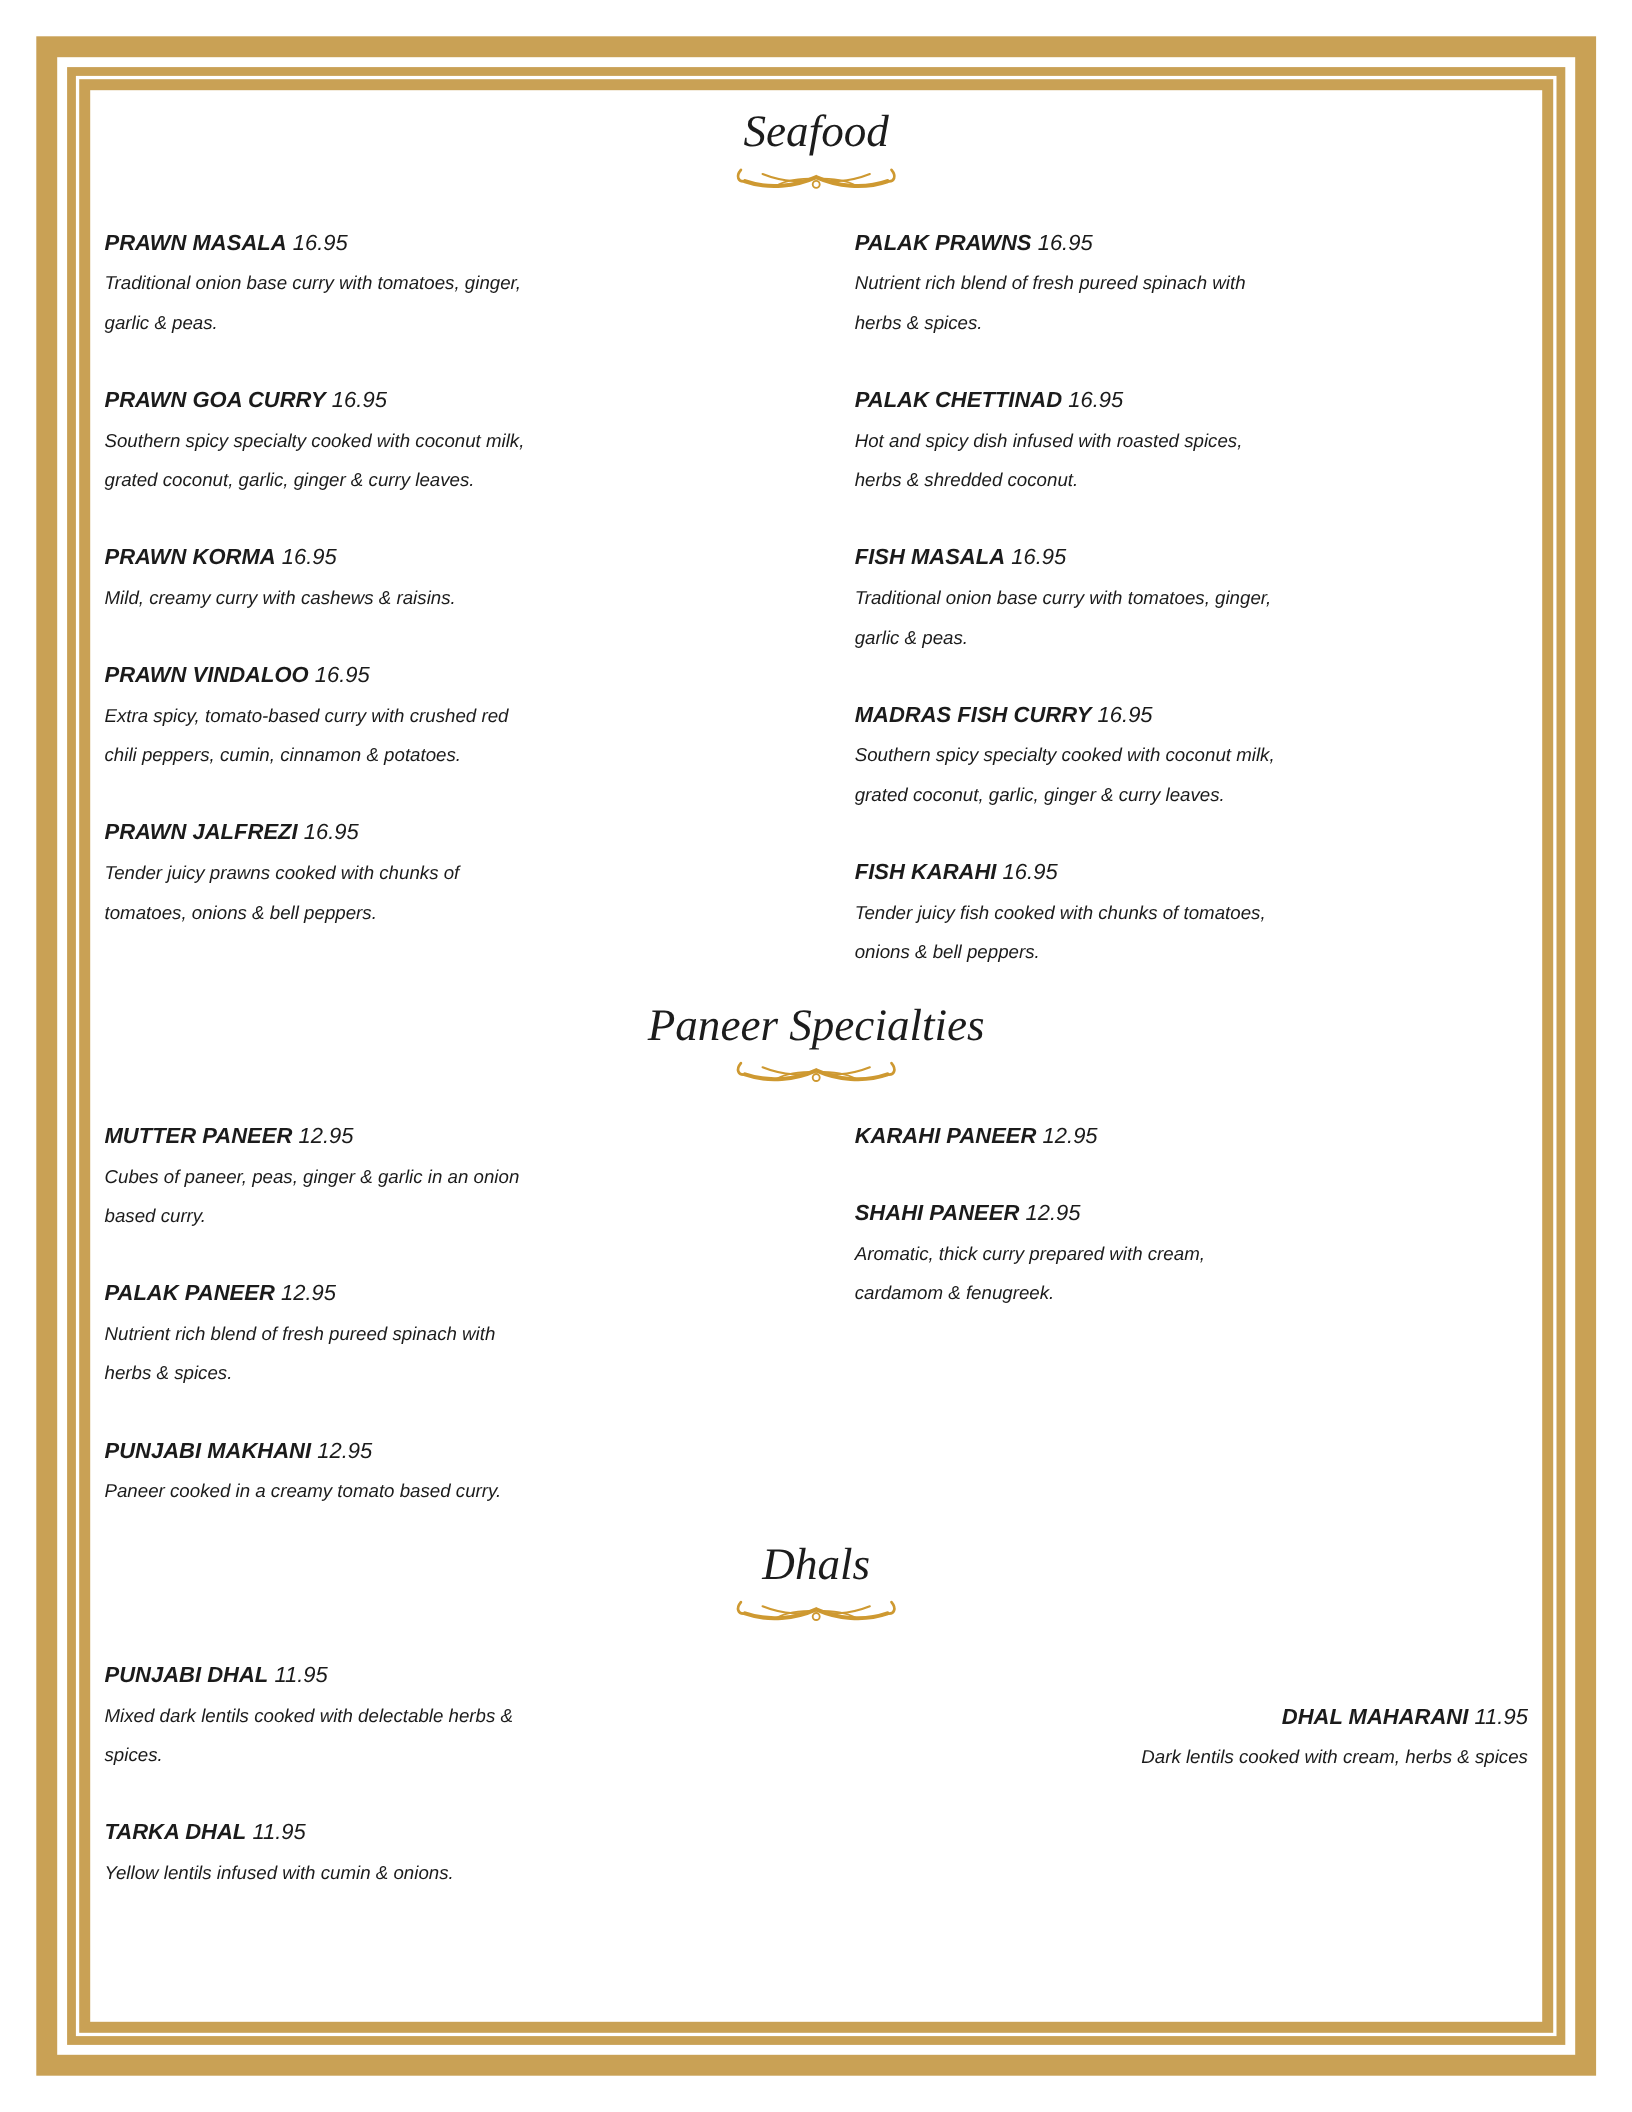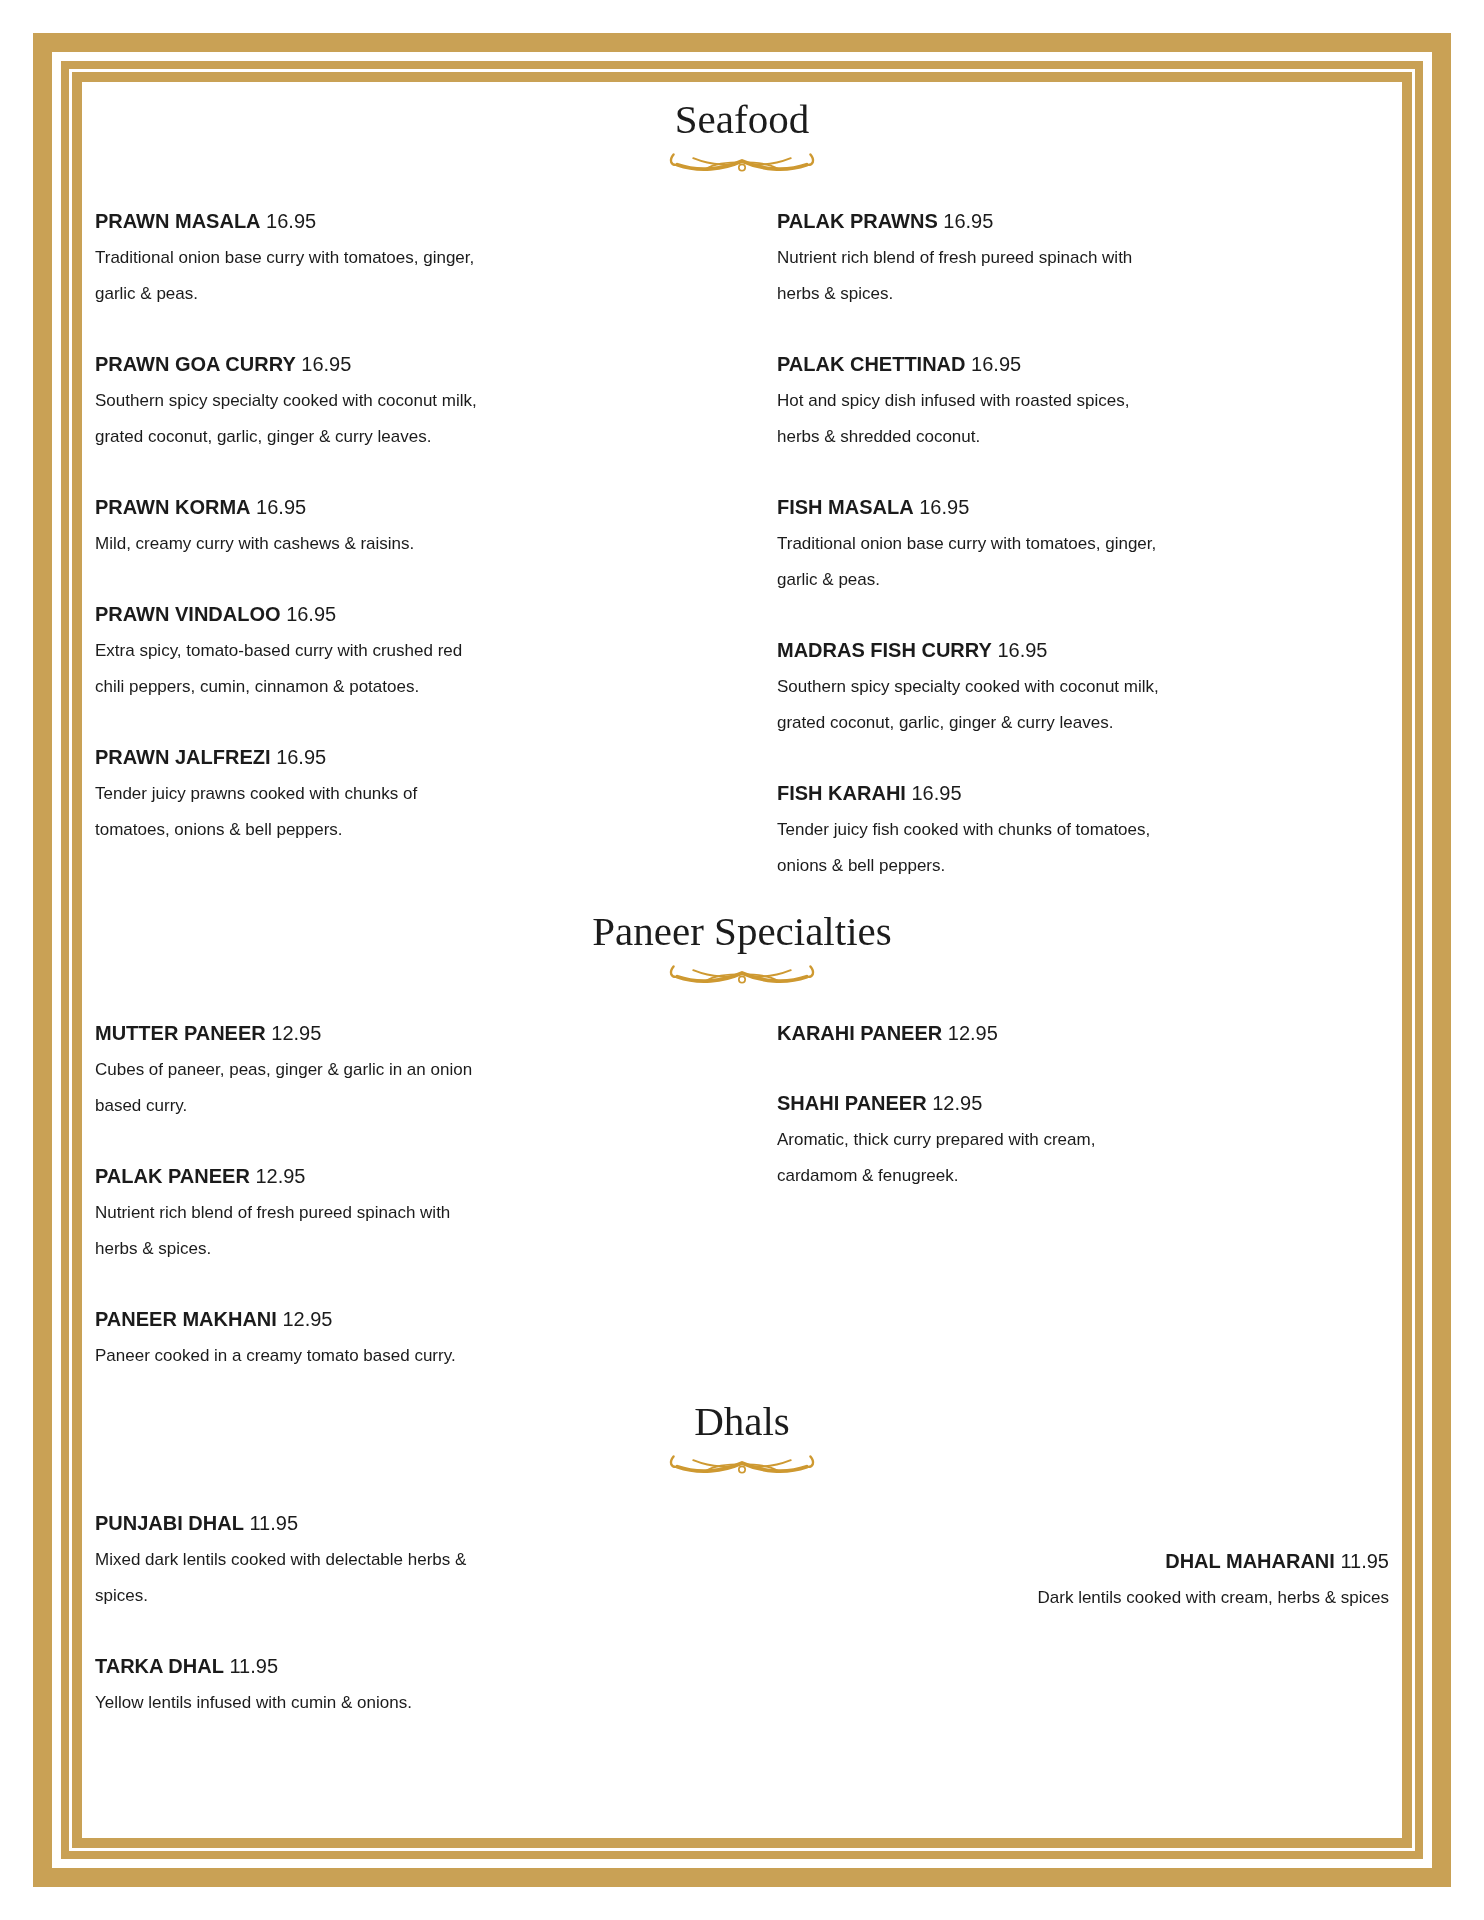--- a/index.html
+++ b/index.html
@@ -12,21 +12,21 @@
     overflow:hidden;
   }
   
   .frame { position:absolute; pointer-events:none; }
   .frame-outer { inset:33px; border:19px solid #C9A155; }
   .frame-mid   { inset:61px; border:8px  solid #C9A155; }
   .frame-inner { inset:72px; border:10px solid #C9A155; }
 
   .content {
     position:absolute;
-    left:95px; right:95px; top:96px; bottom:92px;
+    left:95px; right:95px; top:96px; bottom:92px;font-style:italic;
   }
   .section { margin:0; }
   .section + .section { margin-top:24px; }
   .section-header {
     text-align:center;
     font-family:"Liberation Serif", serif;
     font-weight:400;
     font-size:41px;
     line-height:1.15;
     color:#1c1c1c;
@@ -149,21 +149,21 @@
             <p class="item-title"><span class="item-name">MUTTER PANEER</span> <span class="item-price">12.95</span></p>
             <p class="item-desc">Cubes of paneer, peas, ginger &amp; garlic in an onion
 based curry.</p>
           </div>
           <div class="item">
             <p class="item-title"><span class="item-name">PALAK PANEER</span> <span class="item-price">12.95</span></p>
             <p class="item-desc">Nutrient rich blend of fresh pureed spinach with
 herbs &amp; spices.</p>
           </div>
           <div class="item">
-            <p class="item-title"><span class="item-name">PANEER MAKHANI</span> <span class="item-price">12.95</span></p>
+            <p class="item-title"><span class="item-name">PUNJABI MAKHANI</span> <span class="item-price">12.95</span></p>
             <p class="item-desc">Paneer cooked in a creamy tomato based curry.</p>
           </div>
         </div>
         <div class="col">
           <div class="item">
             <p class="item-title"><span class="item-name">KARAHI PANEER</span> <span class="item-price">12.95</span></p>
           </div>
           <div class="item">
             <p class="item-title"><span class="item-name">SHAHI PANEER</span> <span class="item-price">12.95</span></p>
             <p class="item-desc">Aromatic, thick curry prepared with cream,

